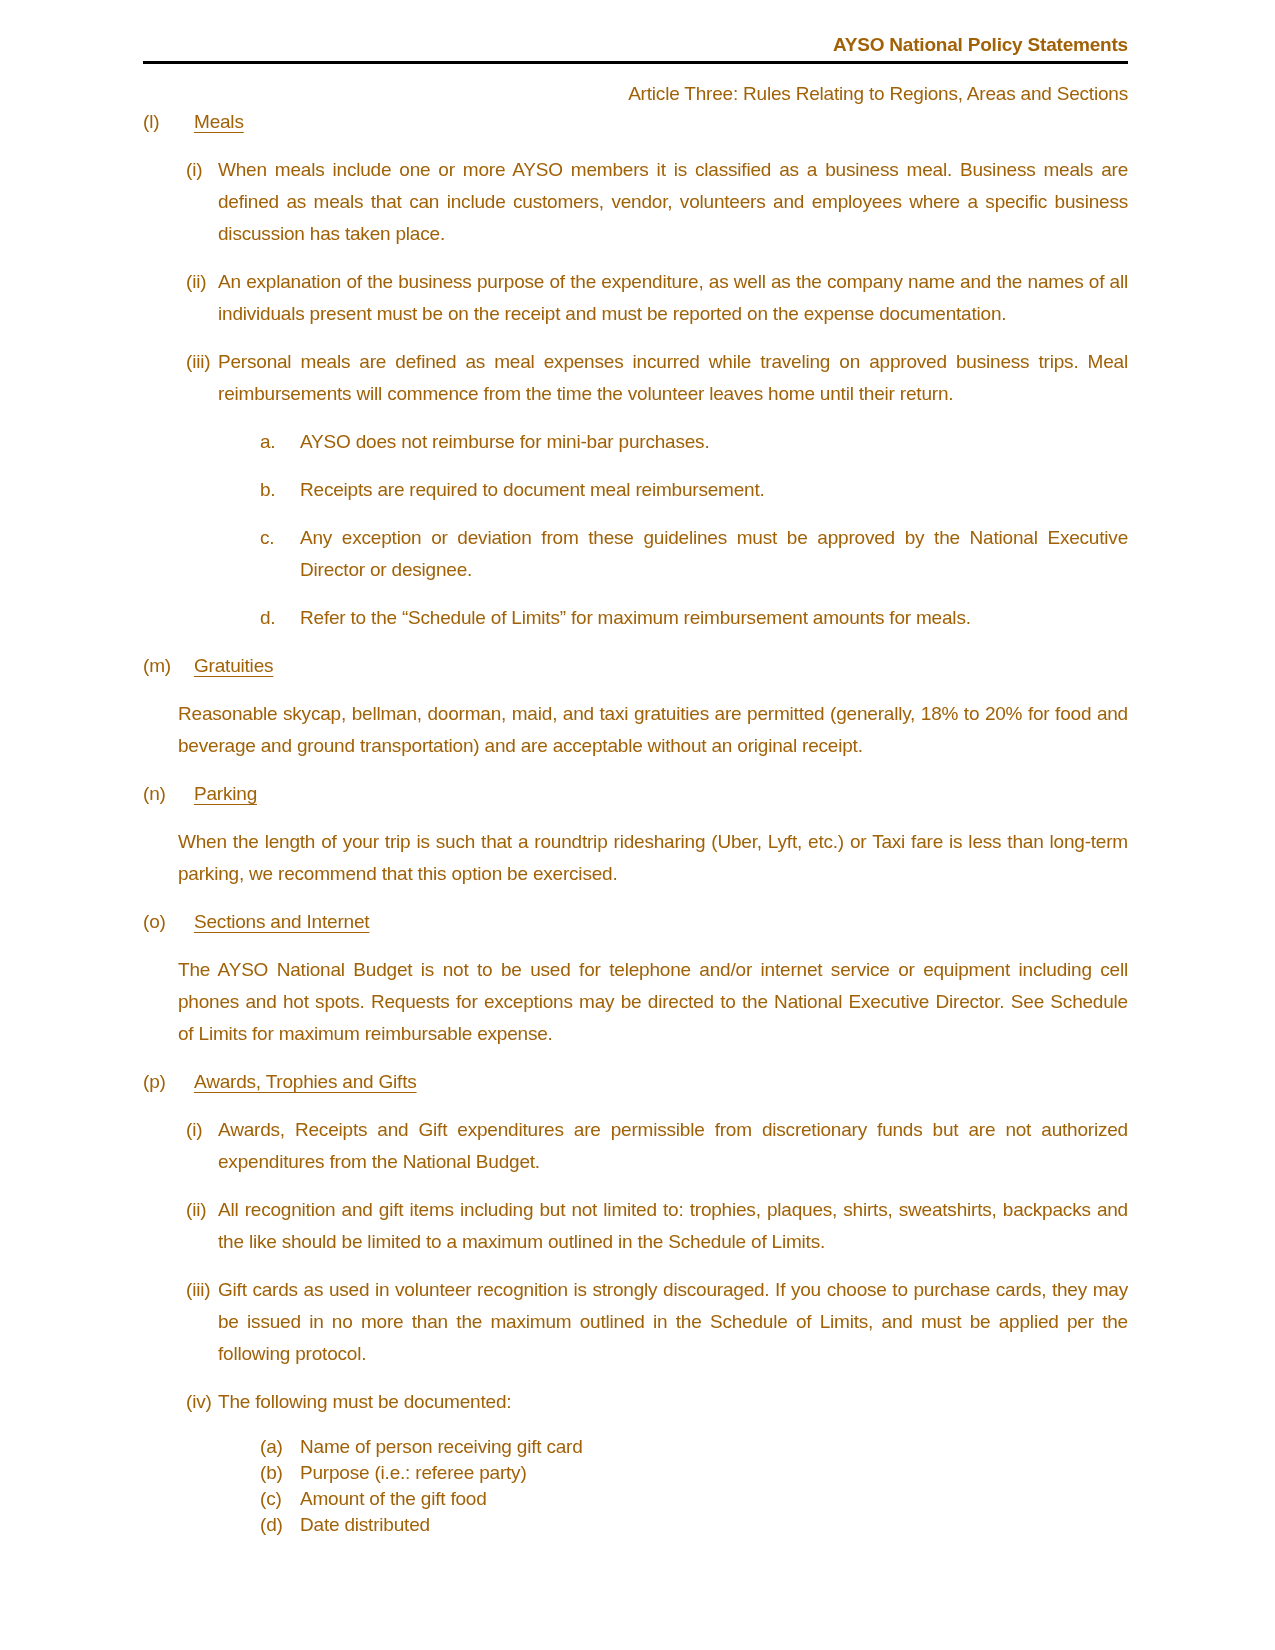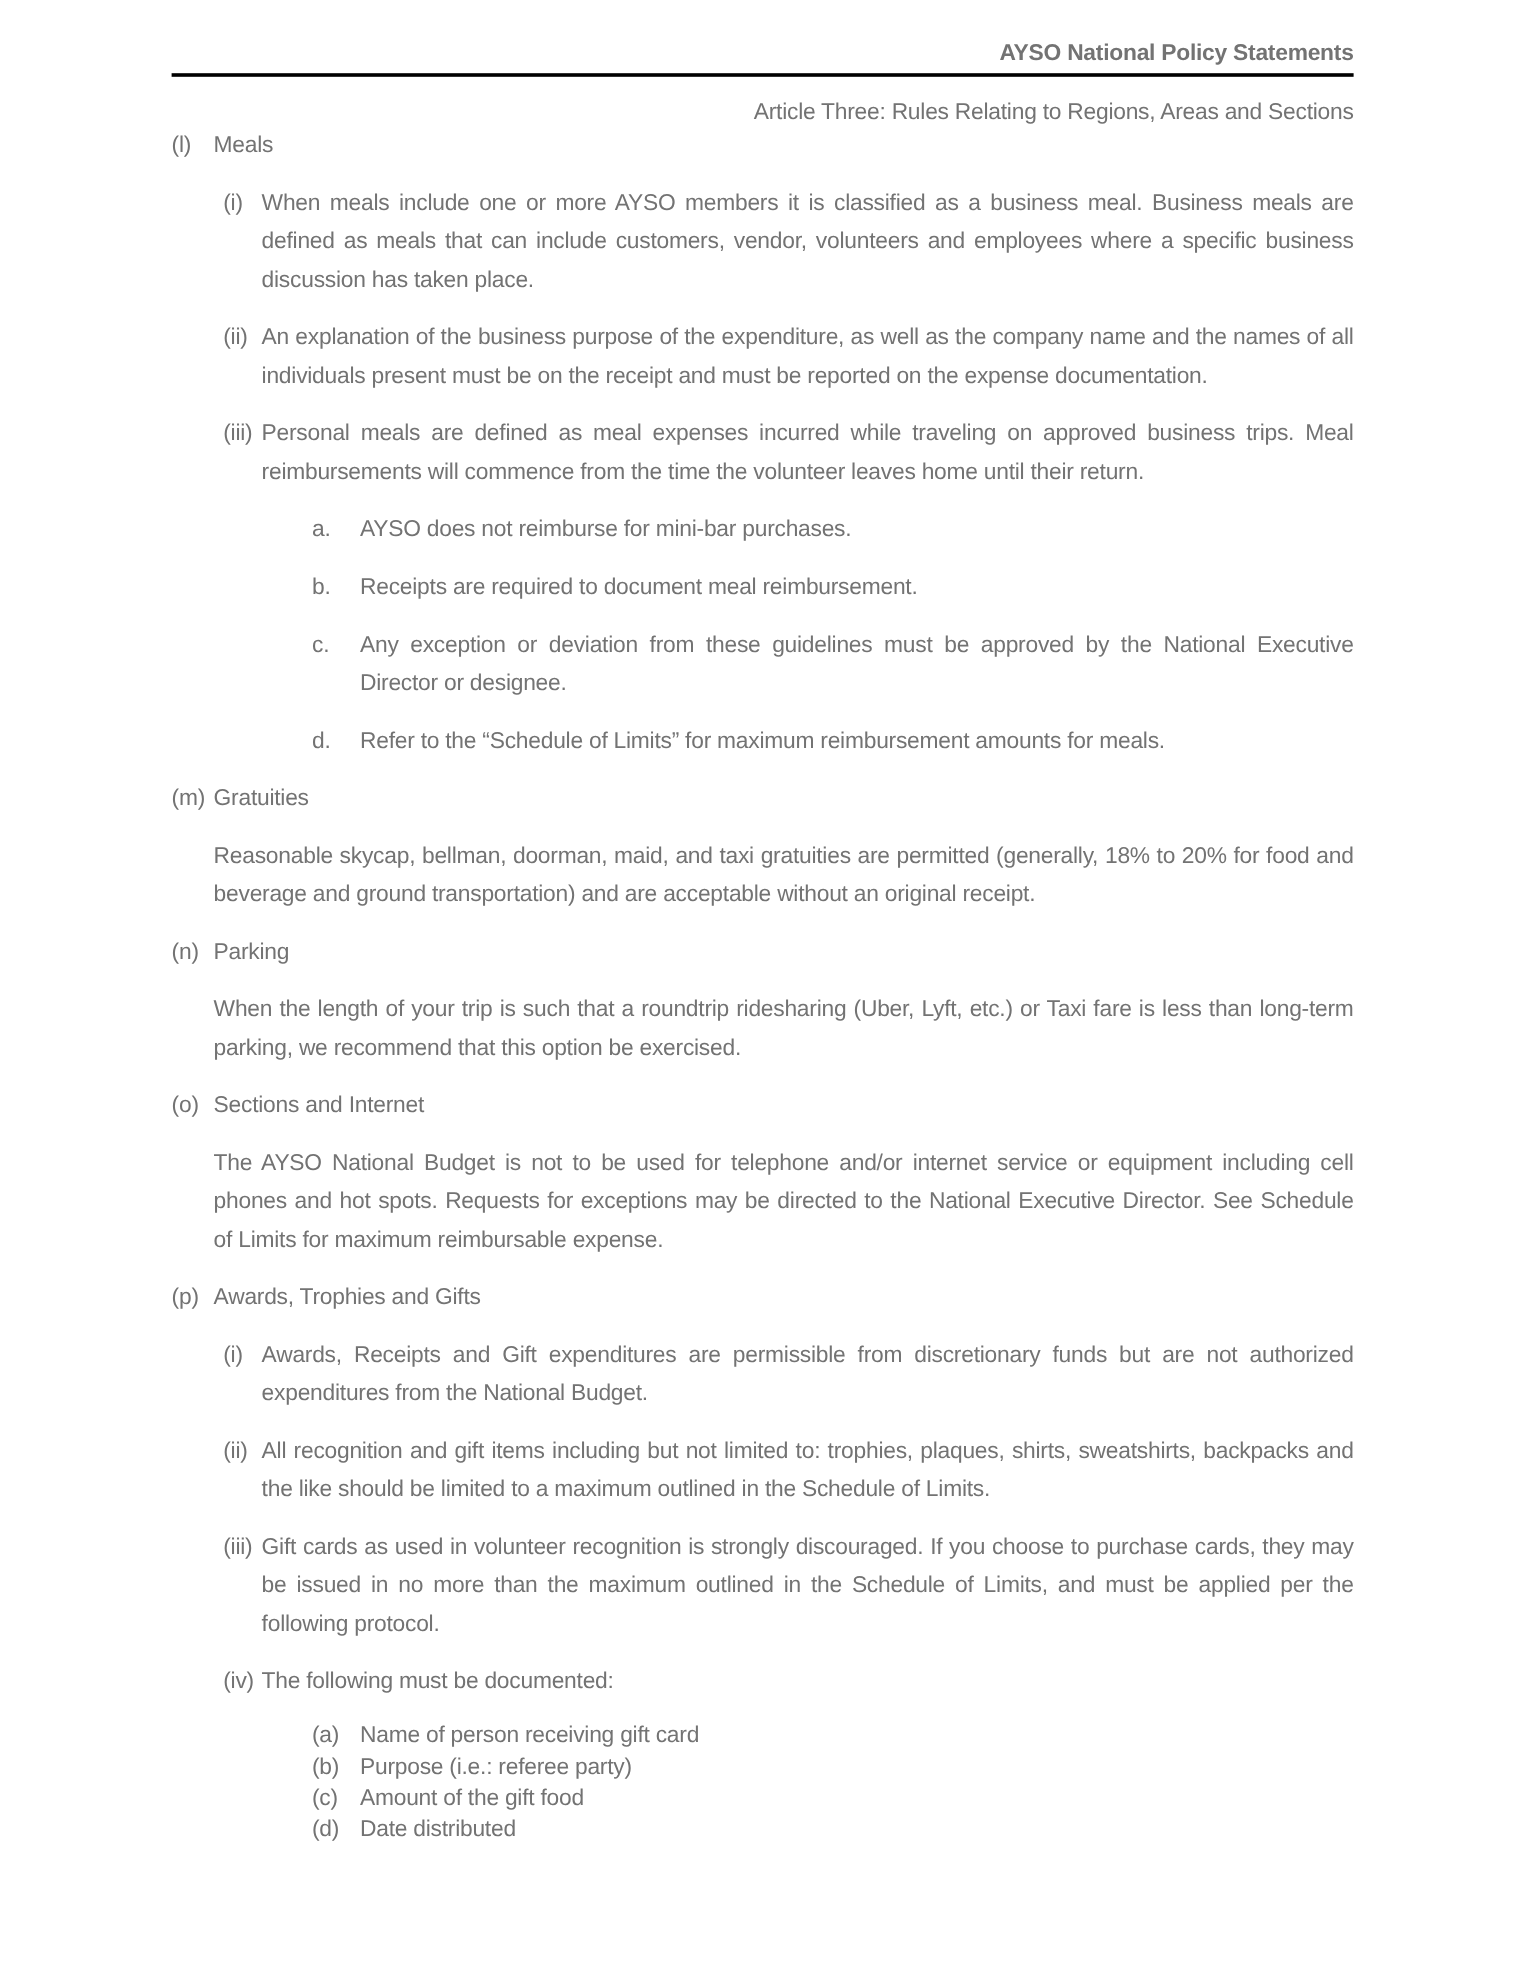--- a/index.html
+++ b/index.html
@@ -5,21 +5,21 @@
   * { margin: 0; padding: 0; box-sizing: border-box; }
   html, body { background: #e8e8e8; }
   .page {
     position: relative;
     width: 1275px;
     height: 1650px;
     background: #ffffff;
     font-family: "Liberation Sans", "DejaVu Sans", sans-serif;
     font-size: 19px;
     letter-spacing: -0.2px;
-    color: #737373;
+    color: #a16207;
     overflow: hidden;
   }
   .doc-header {
     position: absolute;
     top: 33px;
     left: 143px;
     width: 985px;
   }
   .h-title {
     text-align: right;
@@ -55,21 +55,21 @@
     text-align: justify;
     text-align-last: left;
   }
   .l1 .lbl { width: 35px; }
   .l2 { margin-left: 43px; }
   .l2 .lbl { width: 32px; }
   .l3 { margin-left: 117px; }
   .l3 .lbl { width: 40px; }
   .l4 { margin-left: 117px; line-height: 26px; margin-bottom: 0; }
   .l4 .lbl { width: 40px; }
-  .heading { text-underline-offset: 4px; }
+  .heading { text-decoration: underline; text-underline-offset: 4px; margin-left: 16px; }
   .doc-footer {
     position: absolute;
     top: 1574px;
     left: 143px;
     width: 985px;
   }
   .f-rule { border-top: 2px solid #000; }
   .f-row {
     margin-top: 7px;
     display: flex;

